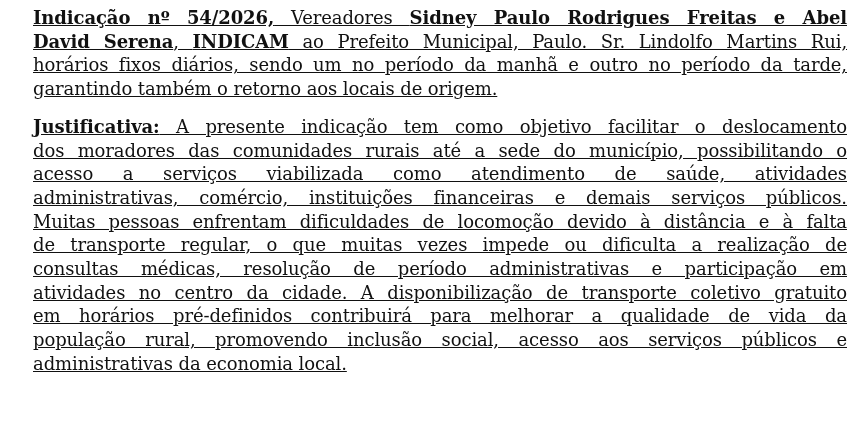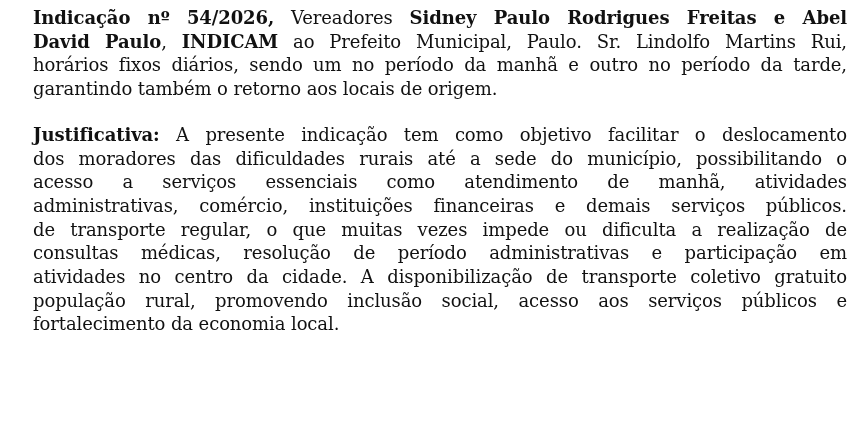--- a/index.html
+++ b/index.html
@@ -16,44 +16,47 @@
     height: 442px;
     padding: 6px 5px 0 33px;
     font-family: "DejaVu Serif", serif;
     font-size: 18px;
     line-height: 23.7px;
     letter-spacing: -0.1px;
     color: #111111;
     overflow: hidden;
   }
   .para { margin: 0; }
-  .para + .para { margin-top: 22px; }
+  .para + .para { margin-top: 14px; }
   .line {
     text-align: justify;
     text-align-last: justify;
+    text-decoration: underline;
   }
   .line.last {
     text-align-last: left;
   }
   .line b { font-weight: bold; }
 </style>
 </head>
 <body>
 
 <div class="doc" style="background: rgb(255, 255, 255); color: rgb(17, 17, 17);">
     <div class="para">
       <div class="line"><b>Indicação nº 54/2026,</b><span> Vereadores </span><b>Sidney Paulo Rodrigues Freitas e Abel</b></div>
-      <div class="line"><b>David Paulo</b><span>, </span><b>INDICAM</b><span> ao Prefeito Municipal, Paulo. Sr. Lindolfo Martins Rui,</span></div>
+      <div class="line"><b>David Serena</b><span>, </span><b>INDICAM</b><span> ao Prefeito Municipal, Paulo. Sr. Lindolfo Martins Rui,</span></div>
       <div class="line"><span>horários fixos diários, sendo um no período da manhã e outro no período da tarde,</span></div>
       <div class="line last"><span>garantindo também o retorno aos locais de origem.</span></div>
     </div>
     <div class="para">
       <div class="line"><b>Justificativa:</b><span> A presente indicação tem como objetivo facilitar o deslocamento</span></div>
-      <div class="line"><span>dos moradores das dificuldades rurais até a sede do município, possibilitando o</span></div>
-      <div class="line"><span>acesso a serviços essenciais como atendimento de manhã, atividades</span></div>
+      <div class="line"><span>dos moradores das comunidades rurais até a sede do município, possibilitando o</span></div>
+      <div class="line"><span>acesso a serviços viabilizada como atendimento de saúde, atividades</span></div>
       <div class="line"><span>administrativas, comércio, instituições financeiras e demais serviços públicos.</span></div>
+      <div class="line"><span>Muitas pessoas enfrentam dificuldades de locomoção devido à distância e à falta</span></div>
       <div class="line"><span>de transporte regular, o que muitas vezes impede ou dificulta a realização de</span></div>
       <div class="line"><span>consultas médicas, resolução de período administrativas e participação em</span></div>
       <div class="line"><span>atividades no centro da cidade. A disponibilização de transporte coletivo gratuito</span></div>
+      <div class="line"><span>em horários pré-definidos contribuirá para melhorar a qualidade de vida da</span></div>
       <div class="line"><span>população rural, promovendo inclusão social, acesso aos serviços públicos e</span></div>
-      <div class="line last"><span>fortalecimento da economia local.</span></div>
+      <div class="line last"><span>administrativas da economia local.</span></div>
     </div>
   </div>
 
 </body></html>

